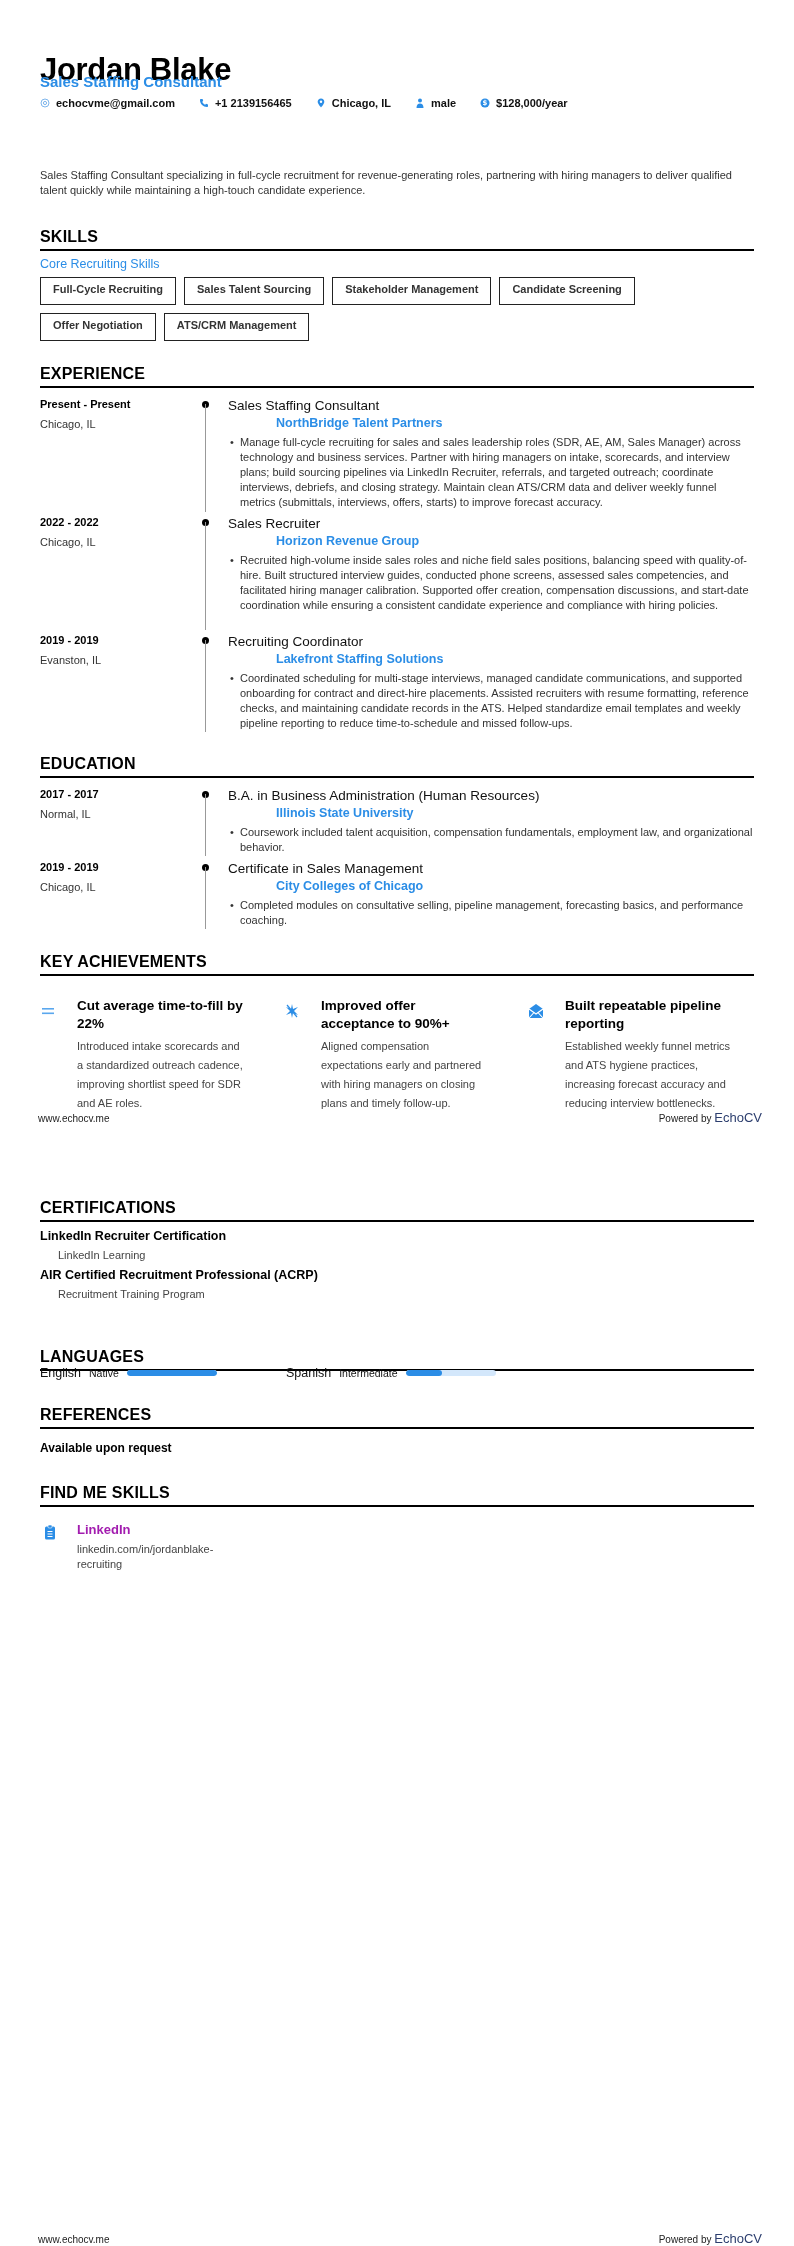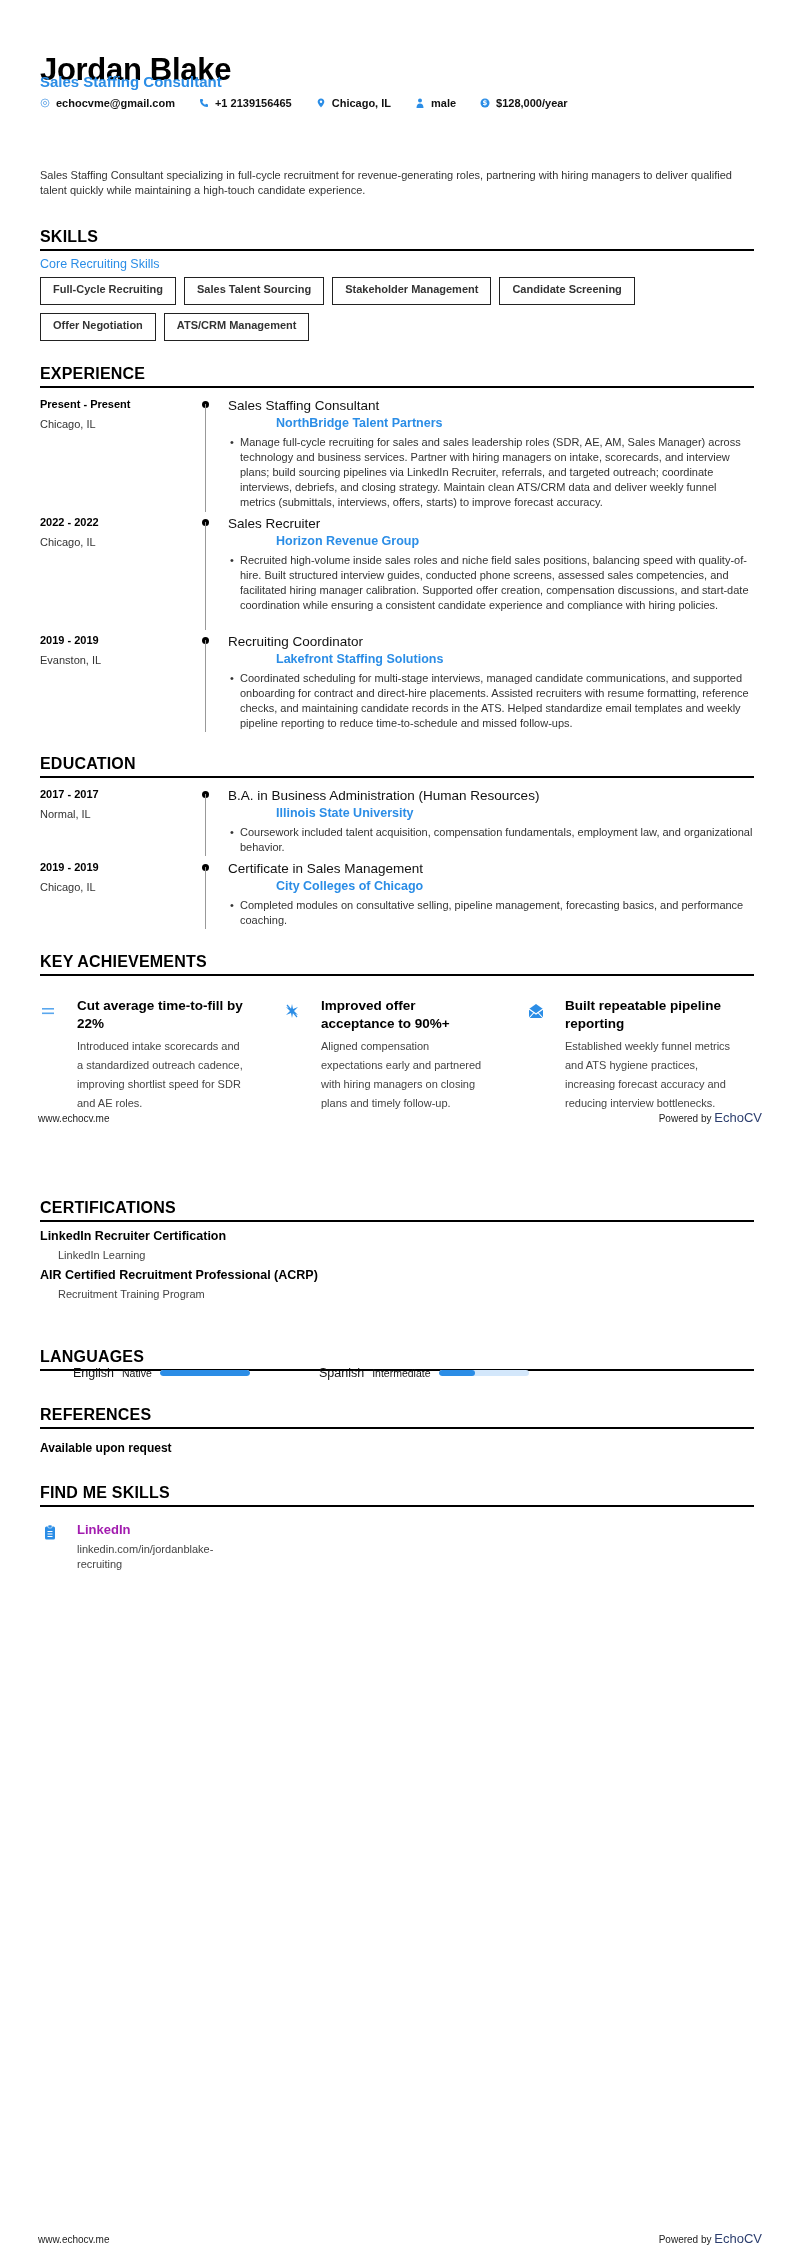--- a/index.html
+++ b/index.html
@@ -42,21 +42,21 @@
   .ach-desc { margin-left: 37px; font-size: 11px; color: #444; line-height: 19px; margin-top: 4px; }
 
   .foot-url { position: absolute; left: 38px; font-size: 10px; color: #222; }
   .foot-pow { position: absolute; right: 32px; font-size: 10px; color: #222; }
   .foot-pow .brand { font-size: 13px; color: #2c3e6e; }
 
   .cert-name { position: absolute; left: 40px; font-size: 12.5px; font-weight: 700; color: #000; }
   .cert-org { position: absolute; left: 58px; font-size: 11px; color: #444; }
 
   .lang { position: absolute; top: 1366px; display: flex; align-items: center; }
-  .lang-name { font-size: 12.5px; color: #111; margin-left: 33px; }
+  .lang-name { font-size: 12.5px; color: #111; }
   .lang-level { font-size: 10.5px; color: #111; margin-left: 8px; }
   .bar { width: 90px; height: 6px; border-radius: 3px; background: #d3e7fb; margin-left: 8px; overflow: hidden; }
   .bar-fill { height: 6px; border-radius: 3px; background: #2b8de6; }
 
   .ref-text { position: absolute; left: 40px; top: 1441px; font-size: 12px; font-weight: 700; color: #000; }
 
   .online { position: absolute; left: 40px; top: 1522px; }
   .online-icon { position: absolute; left: 4px; top: 2px; width: 12px; height: 16px; }
   .online-label { margin-left: 37px; font-size: 13px; font-weight: 700; color: #a21caf; }
   .online-url { margin-left: 37px; width: 160px; font-size: 11px; color: #444; line-height: 15px; margin-top: 5px; }

